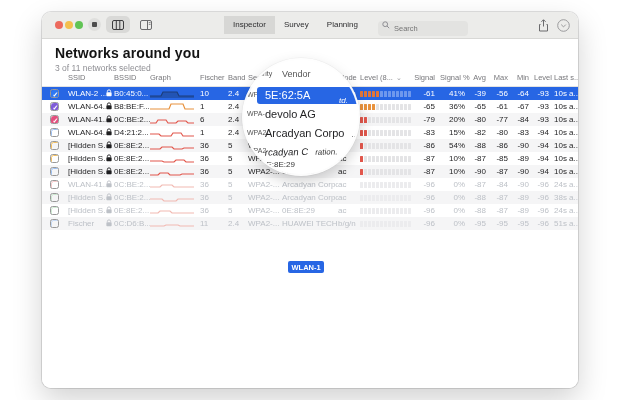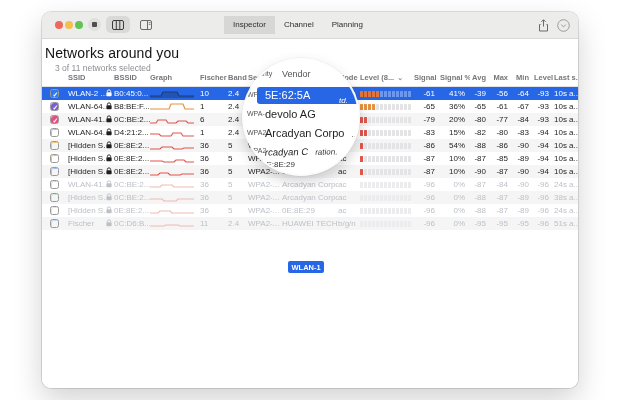--- a/index.html
+++ b/index.html
@@ -22,26 +22,26 @@
   .segbtn.active{background:#d7d7d5;}
   .search{position:absolute;left:336px;top:5px;width:90px;height:15px;}
   .search input{width:100%;height:100%;box-sizing:border-box;background:#e3e3e1;border:none;border-radius:4px;
     padding:0 4px 0 16px;font-size:7.5px;color:#555;font-family:"Liberation Sans",sans-serif;outline:none;}
   .search svg{position:absolute;left:4px;top:3.5px;}
   .tb-icon{position:absolute;top:6px;}
   .ti-share{left:496px;}
   .ti-drop{left:515px;}
   
   .content{position:absolute;top:27px;left:0;right:0;bottom:0;background:#fff;}
-  .title{position:absolute;left:3px;top:6px;font-size:14px;font-weight:normal;color:#141414;letter-spacing:.1px;}
+  .title{position:absolute;left:13px;top:6px;font-size:14px;font-weight:bold;color:#141414;letter-spacing:.1px;}
   .subtitle{position:absolute;left:13px;top:24px;font-size:8.5px;color:#8e8e93;}
   :root{--cols:18px 38px 8px 36px 50px 28px 20px 34px 56px 22px 54px 26px 30px 21px 22px 21px 20px 40px;}
   .hrow{position:absolute;top:30px;left:0;right:0;height:17px;display:grid;grid-template-columns:var(--cols);
         padding-left:8px;align-items:center;border-bottom:1px solid #e3e3e3;color:#77777b;font-size:7.5px;white-space:nowrap;}
-  .hrow>div{overflow:hidden;position:relative;font-weight:bold;}
+  .hrow>div{overflow:hidden;position:relative;}
   .sortch{color:#9a9a9e;margin-left:3px;font-size:7px;}
   .rows{position:absolute;top:48px;left:0;right:0;}
   .trow{display:grid;grid-template-columns:var(--cols);padding-left:8px;height:13px;align-items:center;
         font-size:8px;color:#1f1f21;white-space:nowrap;}
   .trow>div{overflow:hidden;}
   .trow.stripe{background:#f5f5f6;}
   .trow.sel{background:#2766e4;color:#fff;}
   .trow.dim{color:#bdc1c7;}
   .r{text-align:right;padding-right:5px;}
   .cb{width:9px;height:9px;border-radius:2.5px;border:1px solid #999;box-sizing:border-box;
@@ -95,24 +95,31 @@
             <rect x="0.5" y="0.5" width="11" height="9" rx="1.5" fill="none" stroke="#6b6b6d" stroke-width="1"></rect>
             <line x1="7.5" y1="1" x2="7.5" y2="9" stroke="#6b6b6d" stroke-width="1"></line>
             <line x1="8.8" y1="2.6" x2="10.6" y2="2.6" stroke="#6b6b6d" stroke-width="0.8"></line>
             <line x1="8.8" y1="4.4" x2="10.6" y2="4.4" stroke="#6b6b6d" stroke-width="0.8"></line>
           </svg>
       </span>
     </div>
 
     <div class="segbar">
       <div class="segbtn active">Inspector</div>
-      <div class="segbtn">Channel</div>
+      <div class="segbtn">Survey</div>
       <div class="segbtn">Planning</div>
     </div>
 
+    <div class="search">
+      <input type="text" placeholder="Search" style="">
+      <svg width="8" height="8" viewBox="0 0 8 8">
+          <circle cx="3.2" cy="3.2" r="2.4" fill="none" stroke="#8e8e93" stroke-width="1"></circle>
+          <line x1="5" y1="5" x2="7.2" y2="7.2" stroke="#8e8e93" stroke-width="1"></line>
+        </svg>
+    </div>
 
     <span class="tb-icon ti-share">
       <svg width="11" height="13" viewBox="0 0 11 13">
           <path d="M2.5 5.5h-1v6.5h8V5.5h-1" fill="none" stroke="#6b6b6d" stroke-width="1"></path>
           <line x1="5.5" y1="1" x2="5.5" y2="7.5" stroke="#6b6b6d" stroke-width="1"></line>
           <path d="M3.4 2.8L5.5.7l2.1 2.1" fill="none" stroke="#6b6b6d" stroke-width="1"></path>
         </svg>
     </span>
     <span class="tb-icon ti-drop">
       <svg width="13" height="13" viewBox="0 0 13 13">

